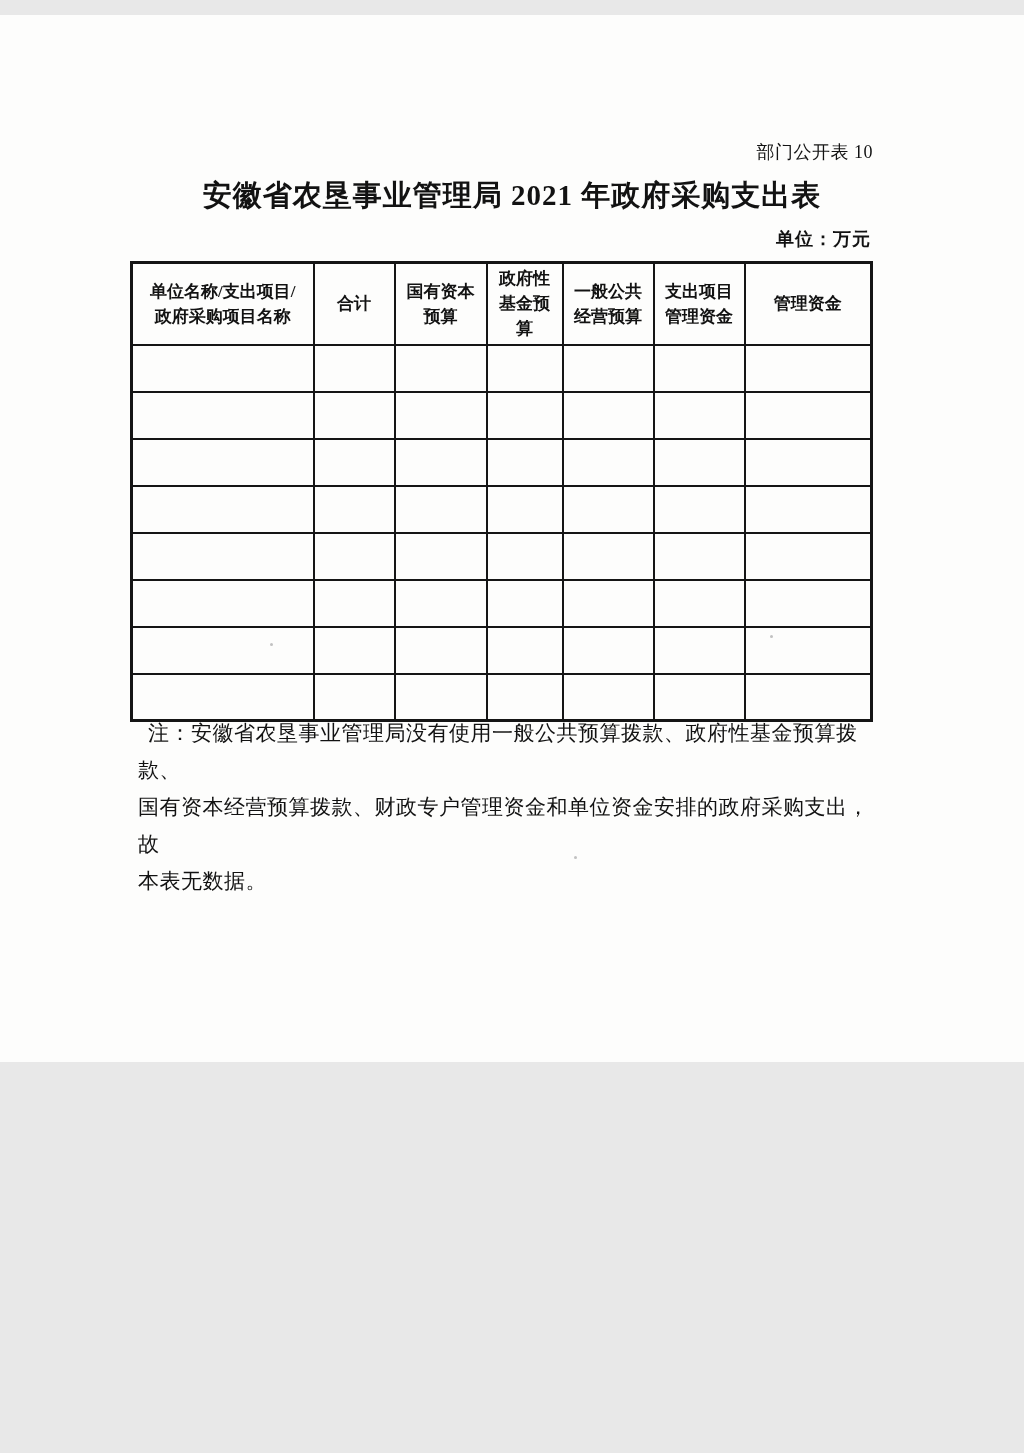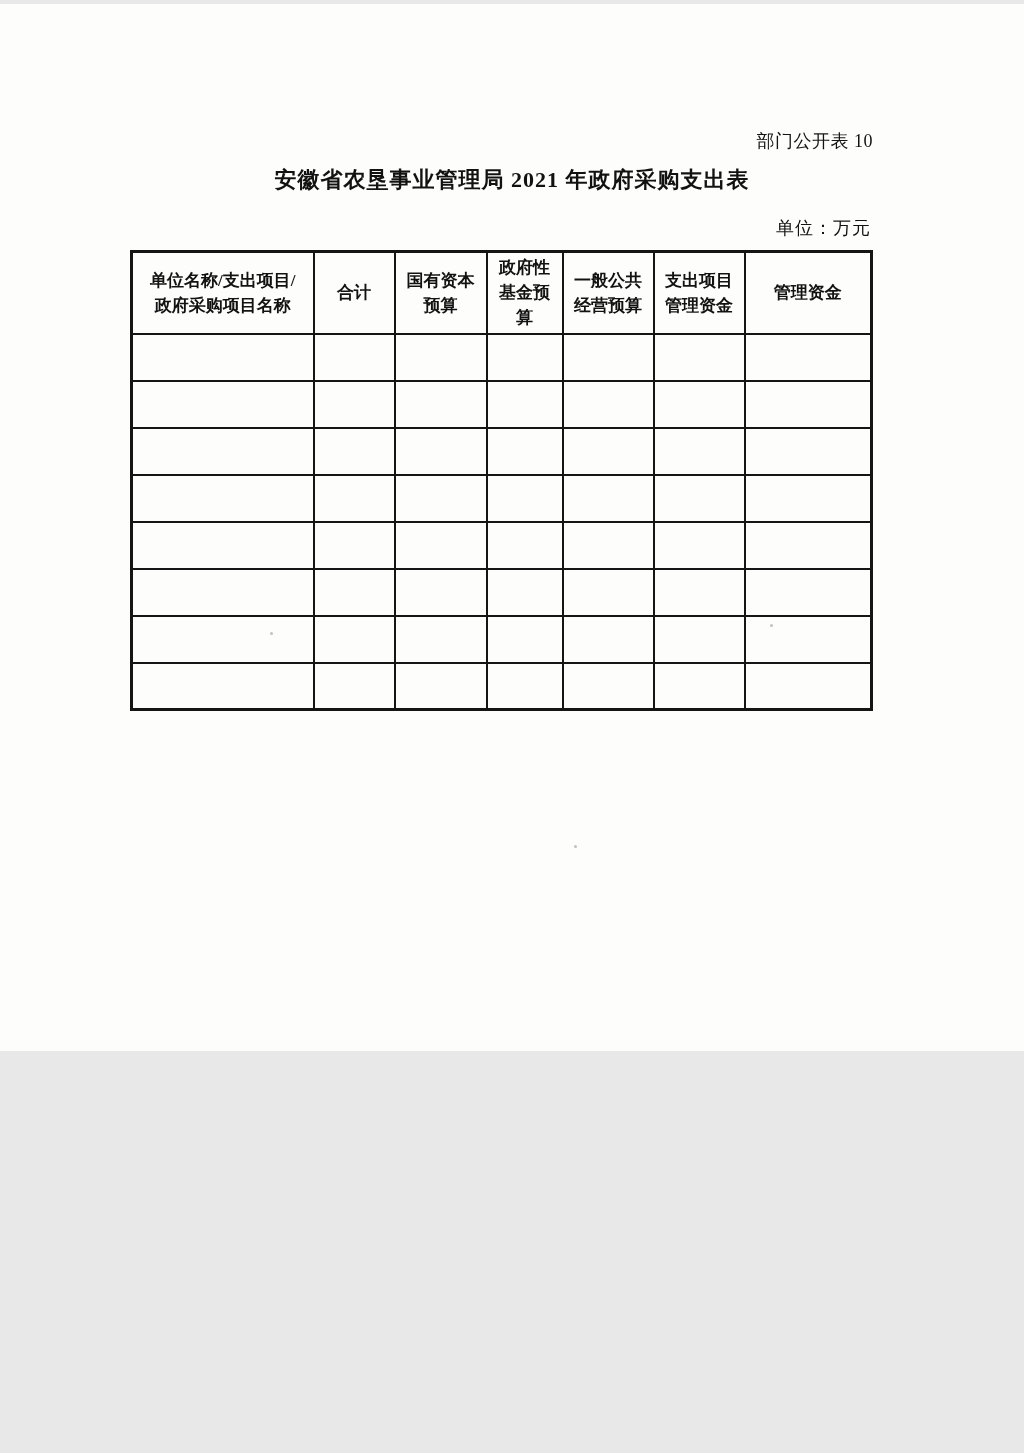--- a/index.html
+++ b/index.html
@@ -5,47 +5,47 @@
   * { margin: 0; padding: 0; box-sizing: border-box; }
   html, body { background: #e8e8e8; }
   body {
     font-family: "Liberation Serif", "DejaVu Serif", serif;
     color: #121212;
   }
   .page {
     position: relative;
     width: 1024px;
     height: 1047px;
-    margin: 4px auto;
+    margin: 15px auto;
     background: #fdfdfc;
     overflow: hidden;
   }
   .doc-label {
     position: absolute;
     top: 125px;
     right: 151px;
     font-size: 18px;
     letter-spacing: 0.5px;
   }
   .title {
     position: absolute;
     top: 161px;
     left: 0;
     width: 100%;
     text-align: center;
-    font-size: 22px;
+    font-size: 29px;
     font-weight: 700;
     letter-spacing: 1px;
   }
   .unit-label {
     position: absolute;
     top: 212px;
     right: 153px;
     font-size: 18px;
-    font-weight: 400;
+    font-weight: 700;
     letter-spacing: 1px;
   }
   table.main {
     position: absolute;
     left: 130px;
     top: 246px;
     width: 740px;
     border-collapse: collapse;
     table-layout: fixed;
     border: 3px solid #151515;
@@ -202,20 +202,23 @@
           <td></td>
           <td></td>
           <td></td>
           <td></td>
           <td></td>
           <td></td>
         </tr>
       </tbody>
   </table>
 
+  <p class="note">注：安徽省农垦事业管理局没有使用一般公共预算拨款、政府性基金预算拨款、
+国有资本经营预算拨款、财政专户管理资金和单位资金安排的政府采购支出，故
+本表无数据。</p>
 
   <div class="page-number">20</div>
 
   <div class="speck" style="left:574px; top:841px;"></div>
   <div class="speck" style="left:270px; top:628px;"></div>
   <div class="speck" style="left:770px; top:620px;"></div>
 
 </div>
 
 </body></html>

